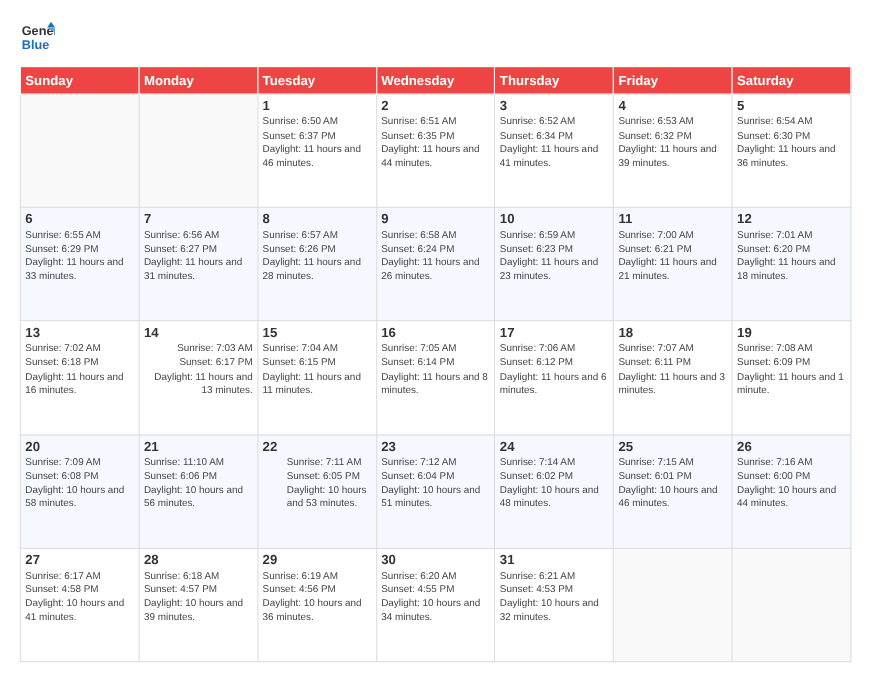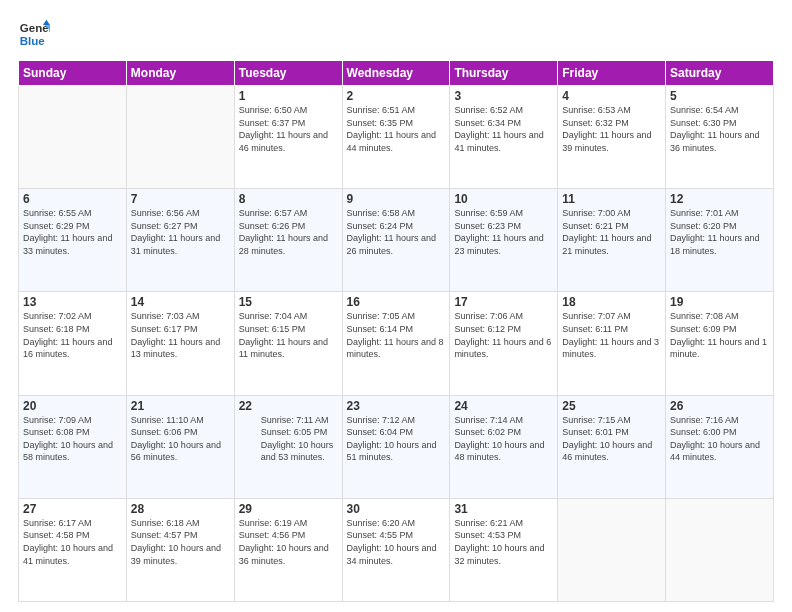--- a/index.html
+++ b/index.html
@@ -45,21 +45,21 @@
       font-size: 14px;
       color: #555;
     }
     .calendar {
       flex: 1;
       border-collapse: collapse;
       width: 100%;
       table-layout: fixed;
     }
     .calendar th {
-      background: #a21caf;
+      background: #ef4444;
       color: #fff;
       font-size: 12px;
       font-weight: bold;
       padding: 5px 4px;
       text-align: left;
       border: 1px solid #fff;
     }
     .calendar td {
       border: 1px solid #ddd;
       vertical-align: top;
@@ -203,21 +203,21 @@
         </tr>
         <tr>
           <td>
             <span class="day-num">13</span>
             <div class="day-info" style="white-space: pre-line;">Sunrise: 7:02 AM
 Sunset: 6:18 PM
 Daylight: 11 hours and 16 minutes.</div>
           </td>
           <td>
             <span class="day-num">14</span>
-            <div class="day-info" style="white-space: pre-line;">Sunrise: 7:03 AM
+            <div class="day-info" style="white-space: pre-line; text-align: right;">Sunrise: 7:03 AM
 Sunset: 6:17 PM
 Daylight: 11 hours and 13 minutes.</div>
           </td>
           <td>
             <span class="day-num">15</span>
             <div class="day-info" style="white-space: pre-line;">Sunrise: 7:04 AM
 Sunset: 6:15 PM
 Daylight: 11 hours and 11 minutes.</div>
           </td>
           <td>

